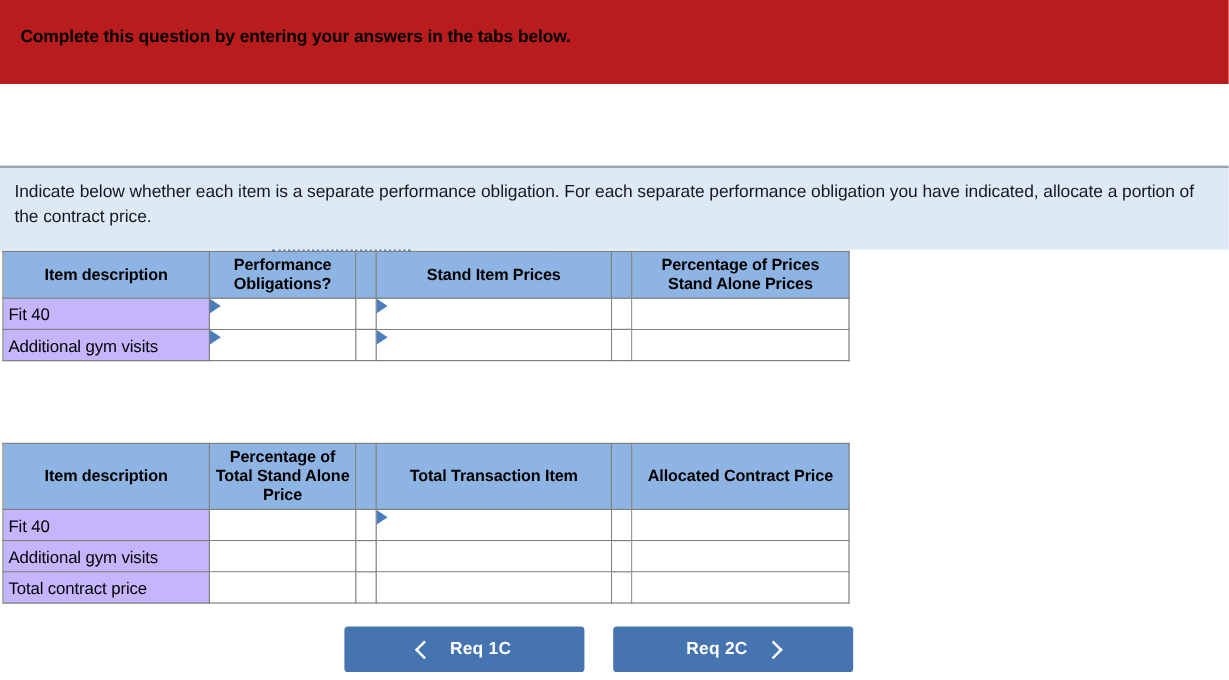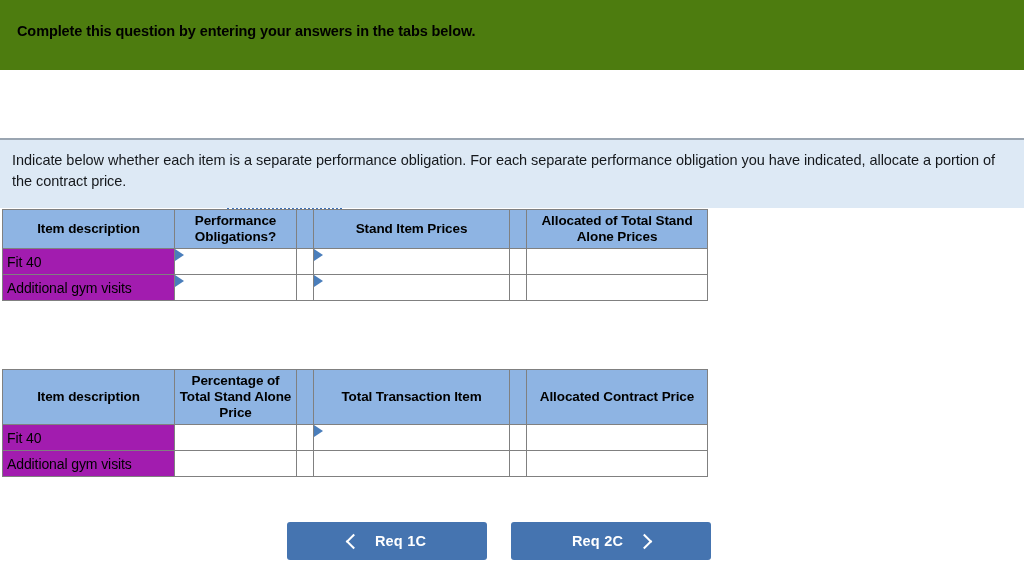--- a/index.html
+++ b/index.html
@@ -14,21 +14,21 @@
     overflow: hidden;
     position: relative;
   }
 
   
   .top-header {
     position: absolute;
     left: 0; top: 0;
     width: 1024px;
     height: 70px;
-    background: #4d7c0f;
+    background: #b91c1c;
     box-sizing: border-box;
   }
   .top-header-title {
     position: absolute;
     left: 17px;
     top: 23px;
     font-size: 14.5px;
     font-weight: bold;
     color: #000000;
     letter-spacing: -0.1px;
@@ -128,21 +128,21 @@
     background: #8eb4e3;
     border-left: 1px solid #808080;
     border-right: 1px solid #808080;
   }
   .sheet td.cell {
     background: #ffffff;
     height: 26px;
     position: relative;
   }
   .sheet td.label {
-    background: #a21caf;
+    background: #c4b5fd;
     text-align: left;
     padding: 0 0 0 4px;
     font-size: 14px;
     height: 26px;
     white-space: nowrap;
     letter-spacing: -0.1px;
   }
   .sheet td.spacer {
     background: #ffffff;
   }
@@ -229,21 +229,21 @@
     <col style="width:17px">
     <col style="width:181px">
   </colgroup>
   <thead>
     <tr>
       <th class="hdr">Item description</th>
       <th class="hdr">Performance Obligations?</th>
       <th class="hdr-spacer"></th>
       <th class="hdr">Stand Item Prices</th>
       <th class="hdr-spacer"></th>
-      <th class="hdr">Allocated of Total Stand Alone Prices</th>
+      <th class="hdr">Percentage of Prices Stand Alone Prices</th>
     </tr>
   </thead>
   <tbody>
     <tr>
       <td class="label">Fit 40</td>
       <td class="cell">
         <span class="dd-marker"></span>
       </td>
       <td class="spacer"></td>
       <td class="cell">
@@ -298,20 +298,28 @@
       <td class="cell"></td>
     </tr>
     <tr>
       <td class="label">Additional gym visits</td>
       <td class="cell"></td>
       <td class="spacer"></td>
       <td class="cell"></td>
       <td class="spacer"></td>
       <td class="cell"></td>
     </tr>
+    <tr>
+      <td class="label">Total contract price</td>
+      <td class="cell"></td>
+      <td class="spacer"></td>
+      <td class="cell"></td>
+      <td class="spacer"></td>
+      <td class="cell"></td>
+    </tr>
   </tbody>
 </table>
 
 <div class="nav-btn" id="btn-prev">
   <span class="chev left"></span>
   <span>Req 1C</span>
 </div>
 <div class="nav-btn" id="btn-next">
   <span>Req 2C</span>
   <span class="chev right"></span>

